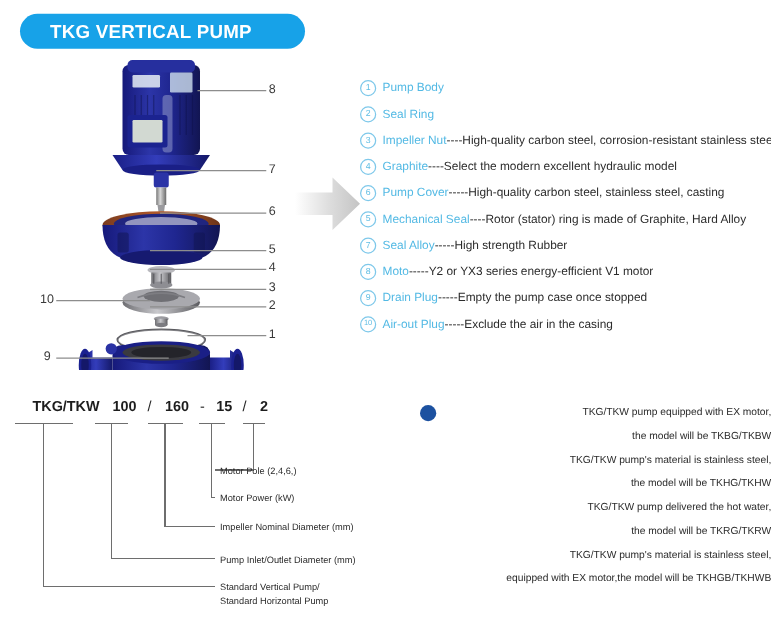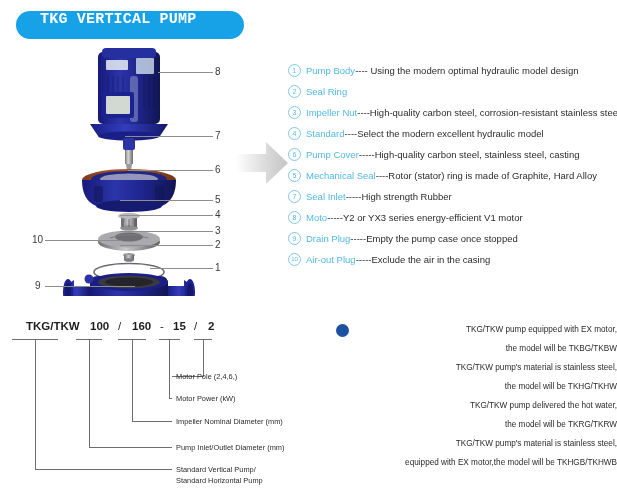--- a/index.html
+++ b/index.html
@@ -7,21 +7,21 @@
     width:617px;height:500px;background:#ffffff;
     font-family:"Liberation Sans", sans-serif;
     position:relative;overflow:hidden;
   }
   .root{position:absolute;left:0;top:0;width:617px;height:500px;}
 
   
   .banner{
     position:absolute;left:16px;top:11px;width:228px;height:28px;
     background:#17a2e8;border-radius:14px;
-    display:flex;font-family:Liberation Mono, monospace;
+    display:flex;align-items:center;
   }
   .banner-text{
     color:#ffffff;font-size:15px;font-weight:bold;letter-spacing:.2px;
     padding-left:24px;white-space:nowrap;
   }
 
   
   .pump{position:absolute;left:22px;top:46px;width:240px;height:250px;}
   .pump svg{display:block;}
 
@@ -241,49 +241,48 @@
         </linearGradient>
       </defs>
       <path d="M0 14 L30 14 L30 2 L52 23 L30 44 L30 32 L0 32 Z" fill="url(#agr)"></path>
     </svg>
   </div>
 
   <div class="legend">
     <div class="leg-row">
       <span class="leg-circ">1</span>
       <span class="leg-name">Pump Body</span>
-      <span class="leg-desc">---- Using the modern optimal hydraulic model design</span>
     </div>
     <div class="leg-row">
       <span class="leg-circ">2</span>
       <span class="leg-name">Seal Ring</span>
     </div>
     <div class="leg-row">
       <span class="leg-circ">3</span>
       <span class="leg-name">Impeller Nut</span>
       <span class="leg-desc">----High-quality carbon steel, corrosion-resistant stainless steel</span>
     </div>
     <div class="leg-row">
       <span class="leg-circ">4</span>
-      <span class="leg-name">Standard</span>
+      <span class="leg-name">Graphite</span>
       <span class="leg-desc">----Select the modern excellent hydraulic model</span>
     </div>
     <div class="leg-row">
       <span class="leg-circ">6</span>
       <span class="leg-name">Pump Cover</span>
       <span class="leg-desc">-----High-quality carbon steel, stainless steel, casting</span>
     </div>
     <div class="leg-row">
       <span class="leg-circ">5</span>
       <span class="leg-name">Mechanical Seal</span>
       <span class="leg-desc">----Rotor (stator) ring is made of Graphite, Hard Alloy</span>
     </div>
     <div class="leg-row">
       <span class="leg-circ">7</span>
-      <span class="leg-name">Seal Inlet</span>
+      <span class="leg-name">Seal Alloy</span>
       <span class="leg-desc">-----High strength Rubber</span>
     </div>
     <div class="leg-row">
       <span class="leg-circ">8</span>
       <span class="leg-name">Moto</span>
       <span class="leg-desc">-----Y2 or YX3 series energy-efficient V1 motor</span>
     </div>
     <div class="leg-row">
       <span class="leg-circ">9</span>
       <span class="leg-name">Drain Plug</span>

